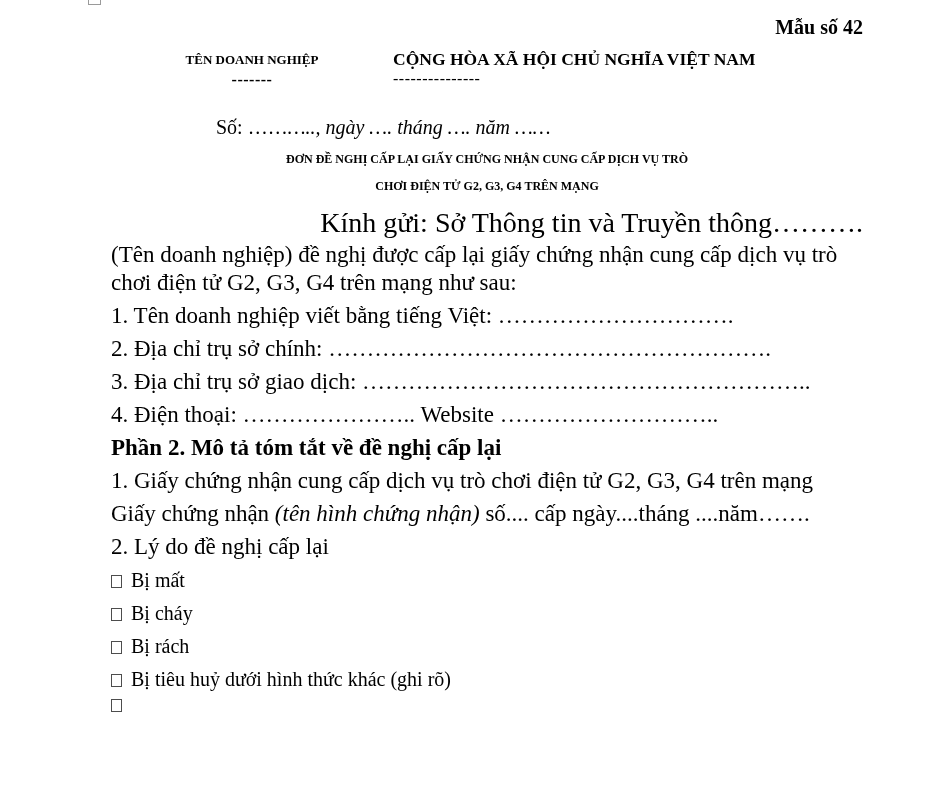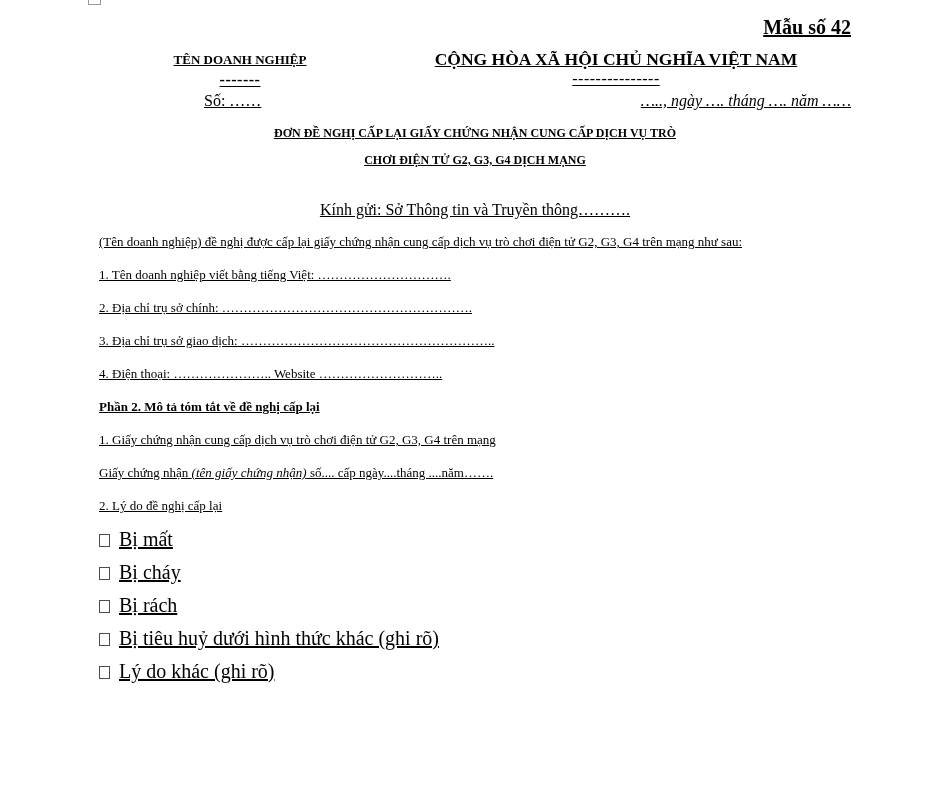--- a/index.html
+++ b/index.html
@@ -17,67 +17,66 @@
     position: absolute;
     left: 88px;
     top: -6px;
     width: 13px;
     height: 11px;
     border: 1px solid #9a9a9a;
     background: #ffffff;
   }
   .content {
     position: absolute;
-    left: 99px;
+    left: 111px;
     top: 0;
     width: 752px;
-    text-decoration: underline;
   }
   .form-number {
     margin-top: 14px;
     text-align: right;
     font-weight: bold;
     font-size: 20px;
     line-height: 26px;
   }
   .header-row {
     display: flex;
     margin-top: 8px;
   }
   .org-col { width: 282px; text-align: center; }
   .org-name { font-weight: bold; font-size: 13px; line-height: 24px; }
   .org-divider { font-size: 16px; line-height: 16px; font-weight: bold; letter-spacing: 0.5px; }
-  .nat-col { flex: 1; text-align: center; }
+  .nat-col { flex: 1; }
   .nat-line1 { font-weight: bold; font-size: 17.5px; line-height: 22px; }
   .nat-line2 { font-weight: bold; font-size: 19px; line-height: 23px; }
   .nat-divider { font-size: 16px; line-height: 18px; letter-spacing: 0.5px; }
   .so-date-row {
     display: flex;
-    justify-content: space-between;
-    font-size: 16px;
+    margin-top: 26px;
+    font-size: 20px;
     line-height: 26px;
   }
   .so-number { margin-left: 105px; }
   .date-line { font-style: italic; }
   .doc-title {
     margin-top: 6px;
     text-align: center;
     font-weight: bold;
     font-size: 12px;
     line-height: 27px;
   }
   .recipient {
-    margin-top: 23px;
-    text-align: center;
-    font-size: 16px;
+    margin-top: 10px;
+    text-align: right;
+    font-size: 28px;
     line-height: 26px;
   }
   .para {
     margin: 5px 0 0 0;
-    font-size: 13px;
+    font-size: 23px;
     line-height: 28px;
   }
   .bold { font-weight: bold; }
   .italic { font-style: italic; }
   .checkbox-row {
     margin: 5px 0 0 0;
     font-size: 20px;
     line-height: 28px;
     display: flex;
     align-items: baseline;
@@ -114,52 +113,51 @@
       </div>
     </div>
 
     <div class="so-date-row">
       <span class="so-number">Số: ……</span>
       <span class="date-line">….., ngày …. tháng …. năm ……</span>
     </div>
 
     <div class="doc-title">
       <div>ĐƠN ĐỀ NGHỊ CẤP LẠI GIẤY CHỨNG NHẬN CUNG CẤP DỊCH VỤ TRÒ</div>
-      <div>CHƠI ĐIỆN TỬ G2, G3, G4 DỊCH MẠNG</div>
+      <div>CHƠI ĐIỆN TỬ G2, G3, G4 TRÊN MẠNG</div>
     </div>
 
     <div class="recipient">Kính gửi: Sở Thông tin và Truyền thông……….</div>
 
     <p class="para">(Tên doanh nghiệp) đề nghị được cấp lại giấy chứng nhận cung cấp dịch vụ trò chơi điện tử G2, G3, G4 trên mạng như sau:</p>
 
     <p class="para">1. Tên doanh nghiệp viết bằng tiếng Việt: ………………………….</p>
     <p class="para">2. Địa chỉ trụ sở chính: ………………………………………………….</p>
     <p class="para">3. Địa chỉ trụ sở giao dịch: …………………………………………………..</p>
     <p class="para">4. Điện thoại: ………………….. Website ………………………..</p>
 
     <p class="para bold">Phần 2. Mô tả tóm tắt về đề nghị cấp lại</p>
     <p class="para">1. Giấy chứng nhận cung cấp dịch vụ trò chơi điện tử G2, G3, G4 trên mạng</p>
-    <p class="para"><span>Giấy chứng nhận </span><span class="italic">(tên giấy chứng nhận)</span><span> số.... cấp ngày....tháng ....năm…….</span></p>
+    <p class="para"><span>Giấy chứng nhận </span><span class="italic">(tên hình chứng nhận)</span><span> số.... cấp ngày....tháng ....năm…….</span></p>
     <p class="para">2. Lý do đề nghị cấp lại</p>
 
     <div class="checkbox-row">
       <span class="cb-box"></span>
       <span>Bị mất</span>
     </div>
     <div class="checkbox-row">
       <span class="cb-box"></span>
       <span>Bị cháy</span>
     </div>
     <div class="checkbox-row">
       <span class="cb-box"></span>
       <span>Bị rách</span>
     </div>
     <div class="checkbox-row">
       <span class="cb-box"></span>
       <span>Bị tiêu huỷ dưới hình thức khác (ghi rõ)</span>
     </div>
     <div class="checkbox-row">
       <span class="cb-box"></span>
-      <span>Lý do khác (ghi rõ)</span>
     </div>
 
   </div>
 </div>
 
 </body></html>

